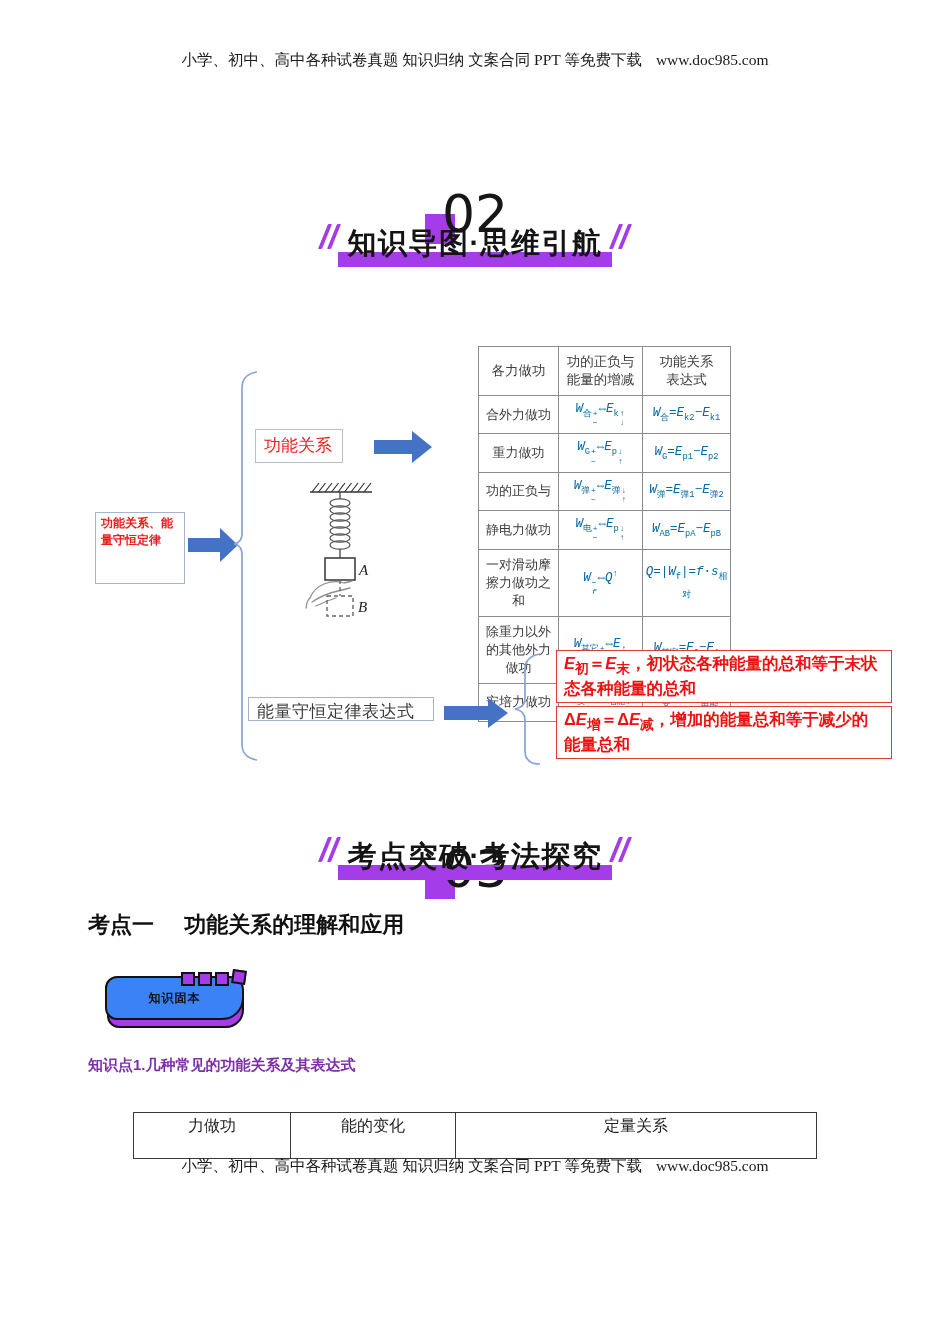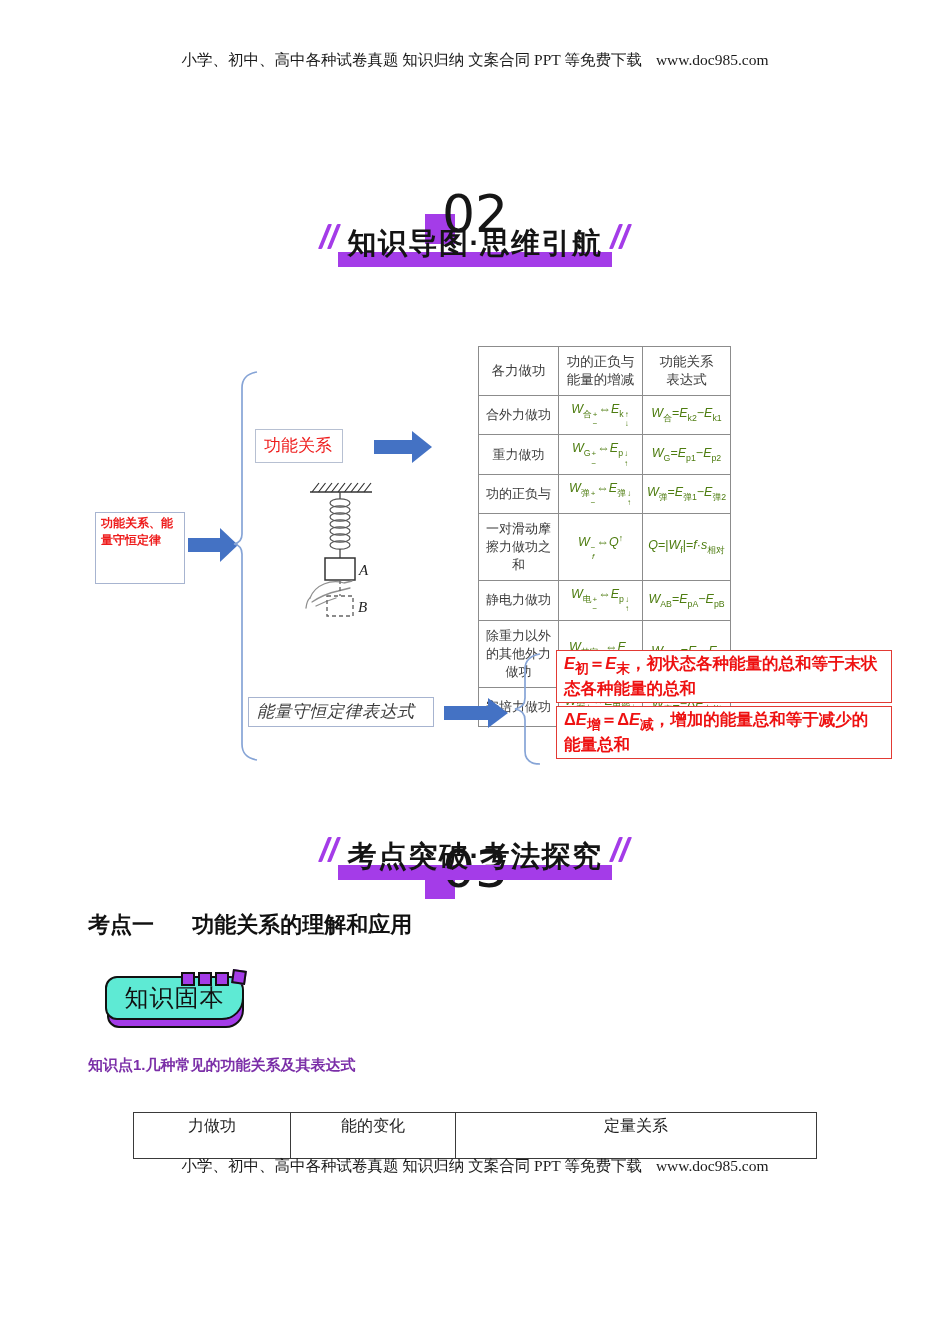--- a/index.html
+++ b/index.html
@@ -27,56 +27,56 @@
   .band-title .band { position:absolute; left:-3px; right:-3px; bottom:1px; height:15px;
           background:var(--purple); z-index:0; }
   .band-title .txt { position:relative; z-index:1; }
 
   
   .box { position:absolute; background:#fff; box-sizing:border-box; }
   .root-box { left:95px; top:512px; width:90px; height:72px; border:1.5px solid #a7b4d0;
           color:var(--red); font-size:12px; font-weight:600; line-height:1.45; padding:2px 5px; }
   .branch1-box { left:255px; top:429px; width:88px; height:34px; border:1.5px solid #b7c0d2;
           color:var(--red); font-size:17px; line-height:31px; padding-left:8px; }
-  .branch2-box { left:248px; top:697px; width:186px; height:30px; border:1.5px solid #a7b4d0;
-          color:#3c3c3c; font-size:17px; line-height:27px; padding-left:8px; letter-spacing:0.5px;font-style:italic; }
+  .branch2-box { left:248px; top:697px; width:186px; height:24px; border:1.5px solid #a7b4d0;
+          color:#3c3c3c; font-size:17px; line-height:27px; padding-left:8px; letter-spacing:0.5px; }
   .rule-box { left:556px; width:336px; border:1.6px solid #e23a34; color:#ee1111;
           font-size:16.5px; font-weight:bold; line-height:1.32; padding:2px 7px; }
   .rule-box.r1 { top:650px; min-height:40px; }
   .rule-box.r2 { top:706px; min-height:48px; }
   .svgabs { position:absolute; }
 
   
   .mm-table-wrap { position:absolute; left:478px; top:346px; width:252px; }
   .mm-table { border-collapse:collapse; width:100%; table-layout:fixed;
           font-family:"Liberation Serif",serif; color:#3d3d3d; }
   .mm-table th, .mm-table td { border:1px solid #8c8c8c; text-align:center;
           padding:6px 1px; font-weight:normal; }
   .mm-table th { font-size:13.5px; }
   .mm-table td.lbl { font-size:13px; font-family:"Liberation Sans",sans-serif; color:#3b3b3b; }
   .prewrap { white-space:pre-line; }
-  .fm { font-size:12.5px; color:#4d7c0f; font-family:Liberation Sans, sans-serif; }
+  .fm { font-size:12.5px; color:#0369a1; font-family:Liberation Mono, monospace; }
   .fm i { font-style:italic; }
   .fm sub { font-size:70%; }
   .fm sup { font-size:70%; }
   .pm { display:inline-flex; flex-direction:column; align-items:center; vertical-align:-4px;
           font-size:8px; line-height:1.15; font-style:normal; margin:0 1px; }
   .pm .sb { font-style:italic; }
 
   
   .kaodian { position:absolute; left:88px; top:910px; font-size:22px; font-weight:bold; color:#111; }
-  .kaodian .ttl { margin-left:32px; }
+  .kaodian .ttl { margin-left:24px; }
 
   
   .badge { position:absolute; left:105px; top:972px; width:150px; height:58px; }
   .badge-shadow { position:absolute; left:2px; top:12px; width:133px; height:40px;
           background:var(--purple); border:2px solid #111; border-radius:10px 12px 18px 12px; }
-  .badge-face { position:absolute; left:0; top:4px; width:135px; height:40px; background:#5eead4;
+  .badge-face { position:absolute; left:0; top:4px; width:135px; height:40px; background:#3b82f6;
           border:2.5px solid #111; border-radius:12px 14px 22px 12px; display:flex;
-          align-items:center; justify-content:center; font-size:24px; font-weight:normal;
+          align-items:center; justify-content:center; font-size:12px; font-weight:bold;
           color:#111; letter-spacing:1px; }
   .badge-sq { position:absolute; width:10px; height:10px; background:var(--purple);
           border:2px solid #111; top:0; }
 
   .kpoint { position:absolute; left:88px; top:1056px; font-size:15px; font-weight:bold; color:#7b2fa8; }
 
   
   .bt-wrap { position:absolute; left:133px; top:1112px; width:683px; }
   .bt { border-collapse:collapse; width:100%; table-layout:fixed; border:1.5px solid #333; }
   .bt th { border:1px solid #3a3a3a; font-family:"Liberation Serif",serif; font-size:16px;
@@ -198,37 +198,37 @@
         <td class="fm"><i>W</i><sub>弹</sub><span class="pm">
                 <span>+</span>
                 <span>−</span>
               </span>⇔<i>E</i><sub>弹</sub><span class="pm">
                 <span>↓</span>
                 <span>↑</span>
               </span></td>
         <td class="fm"><i>W</i><sub>弹</sub>=<i>E</i><sub>弹1</sub>−<i>E</i><sub>弹2</sub></td>
       </tr>
       <tr>
+        <td class="lbl">静电力做功</td>
+        <td class="fm"><i>W</i><sub>电</sub><span class="pm">
+                <span>+</span>
+                <span>−</span>
+              </span>⇔<i>E</i><sub>p</sub><span class="pm">
+                <span>↓</span>
+                <span>↑</span>
+              </span></td>
+        <td class="fm"><i>W</i><sub>AB</sub>=<i>E</i><sub>pA</sub>−<i>E</i><sub>pB</sub></td>
+      </tr>
+      <tr>
         <td class="lbl">一对滑动摩擦力做功之和</td>
         <td class="fm"><i>W</i><span class="pm">
                 <span>−</span>
                 <span class="sb">f</span>
               </span>⇔<i>Q</i><sup>↑</sup></td>
         <td class="fm"><i>Q</i>=|<i>W</i><sub>f</sub>|=<i>f</i>·<i>s</i><sub>相对</sub></td>
-      </tr>
-      <tr>
-        <td class="lbl">静电力做功</td>
-        <td class="fm"><i>W</i><sub>电</sub><span class="pm">
-                <span>+</span>
-                <span>−</span>
-              </span>⇔<i>E</i><sub>p</sub><span class="pm">
-                <span>↓</span>
-                <span>↑</span>
-              </span></td>
-        <td class="fm"><i>W</i><sub>AB</sub>=<i>E</i><sub>pA</sub>−<i>E</i><sub>pB</sub></td>
       </tr>
       <tr>
         <td class="lbl">除重力以外的其他外力做功</td>
         <td class="fm"><i>W</i><sub>其它</sub><span class="pm">
                 <span>+</span>
                 <span>−</span>
               </span>⇔<i>E</i><span class="pm">
                 <span>↑</span>
                 <span>↓</span>
               </span></td>

